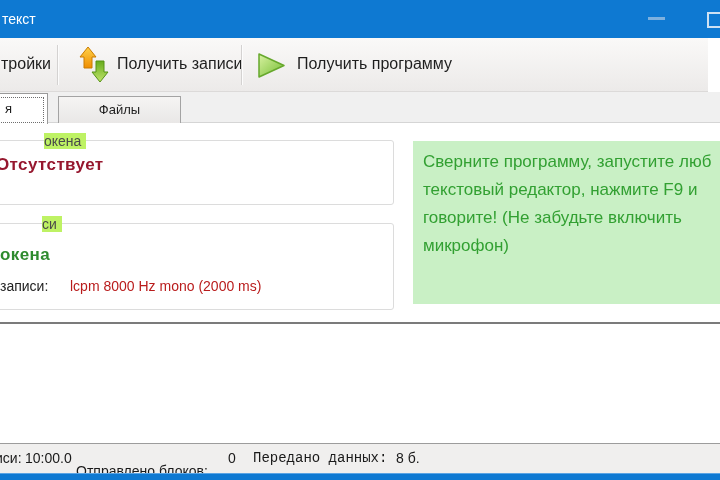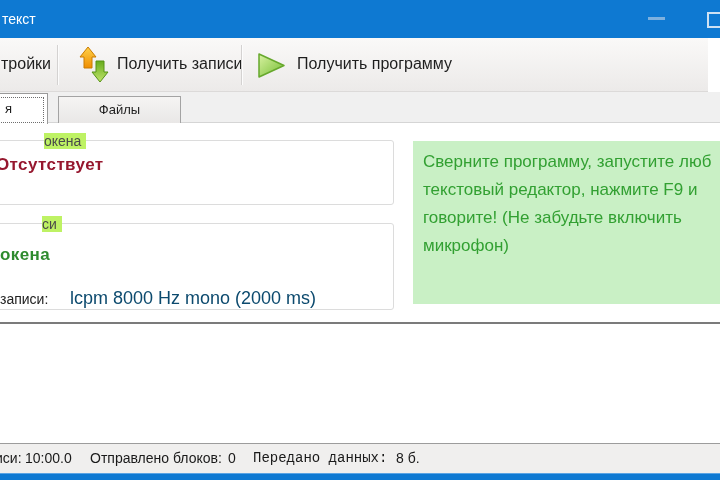--- a/index.html
+++ b/index.html
@@ -37,35 +37,35 @@
     text-align:center;line-height:26px;font-size:13px;color:#1e1e1e;z-index:2;}
   
   .content{position:absolute;z-index:2;}
   .group{border:1px solid #dcdcdc;border-radius:3px;background:transparent;}
   .group1{left:-10px;top:140px;width:402px;height:63px;}
   .group2{left:-10px;top:223px;width:402px;height:85px;}
   .group-label{background:#bef264;padding:0 5px 0 0;font-size:14px;color:#4a4a4a;white-space:nowrap;margin-left:44px;}
   .token-status{left:-4px;top:155px;font-size:17px;font-weight:bold;letter-spacing:.4px;color:#96172e;white-space:nowrap;}
   .record-status{left:0;top:245px;font-size:17px;font-weight:bold;letter-spacing:.4px;color:#2e8b2e;white-space:nowrap;}
   .format-label{left:0;top:278px;font-size:14px;color:#222;white-space:nowrap;}
-  .format-value{left:70px;top:288px;font-size:18px;color:#0c4a6e;white-space:nowrap;}
+  .format-value{left:70px;top:278px;font-size:14px;color:#b91c1c;white-space:nowrap;}
   
   .hint{position:absolute;left:413px;top:141px;width:322px;height:163px;background:#c9f0c5;z-index:2;
     padding:0;box-sizing:border-box;}
   .hint-line{position:relative;margin-left:10px;font-size:17px;line-height:28px;color:#32a032;white-space:nowrap;}
   .hint-line:first-child{margin-top:7px;}
   
   .log-box{position:absolute;left:-6px;top:322px;width:736px;height:119px;background:#fff;
     border-top:2px solid #7b7b7b;border-bottom:1px solid #9c9c9c;z-index:2;}
   
   .statusbar{position:absolute;left:0;top:444px;width:720px;height:29px;background:#f0efee;z-index:2;}
   .sb-item{position:absolute;top:6px;font-size:14px;color:#1a1a1a;white-space:nowrap;}
   .sb-time-label{left:-5px;}
   .sb-time-value{left:25px;}
-  .sb-blocks-label{left:90px;}
+  .sb-blocks-label{left:76px;margin-top:13px;}
   .sb-blocks-value{left:228px;}
   .sb-bytes-label{left:253px;font-family:Liberation Mono, monospace;}
   .sb-bytes-value{left:396px;}
   
   .bottom-edge-hl{position:absolute;left:0;top:473px;width:720px;height:1px;background:#5aa4e4;z-index:3;}
   .bottom-edge{position:absolute;left:0;top:474px;width:720px;height:6px;background:#0e79d2;z-index:3;}
 </style>
 </head>
 <body>
 
@@ -123,21 +123,21 @@
   </div>
   <div class="tab-files">Файлы</div>
 
   <div class="content group group1"></div>
   <span class="content group-label" style="position:absolute;left:0;top:133px;">окена</span>
   <span class="content token-status" style="position:absolute;">Отсутствует</span>
 
   <div class="content group group2"></div>
   <span class="content group-label" style="position:absolute;left:-2px;top:216px;">си</span>
   <span class="content record-status" style="position:absolute;">окена</span>
-  <span class="content format-label" style="position:absolute;margin-top:13px;">записи:</span>
+  <span class="content format-label" style="position:absolute;">записи:</span>
   <span class="content format-value" style="position:absolute;">lcpm 8000 Hz mono (2000 ms)</span>
 
   <div class="hint">
     <div class="hint-line">Сверните программу, запустите люб</div>
     <div class="hint-line">текстовый редактор, нажмите F9 и</div>
     <div class="hint-line">говорите! (Не забудьте включить</div>
     <div class="hint-line">микрофон)</div>
   </div>
 
   <div class="log-box"></div>

